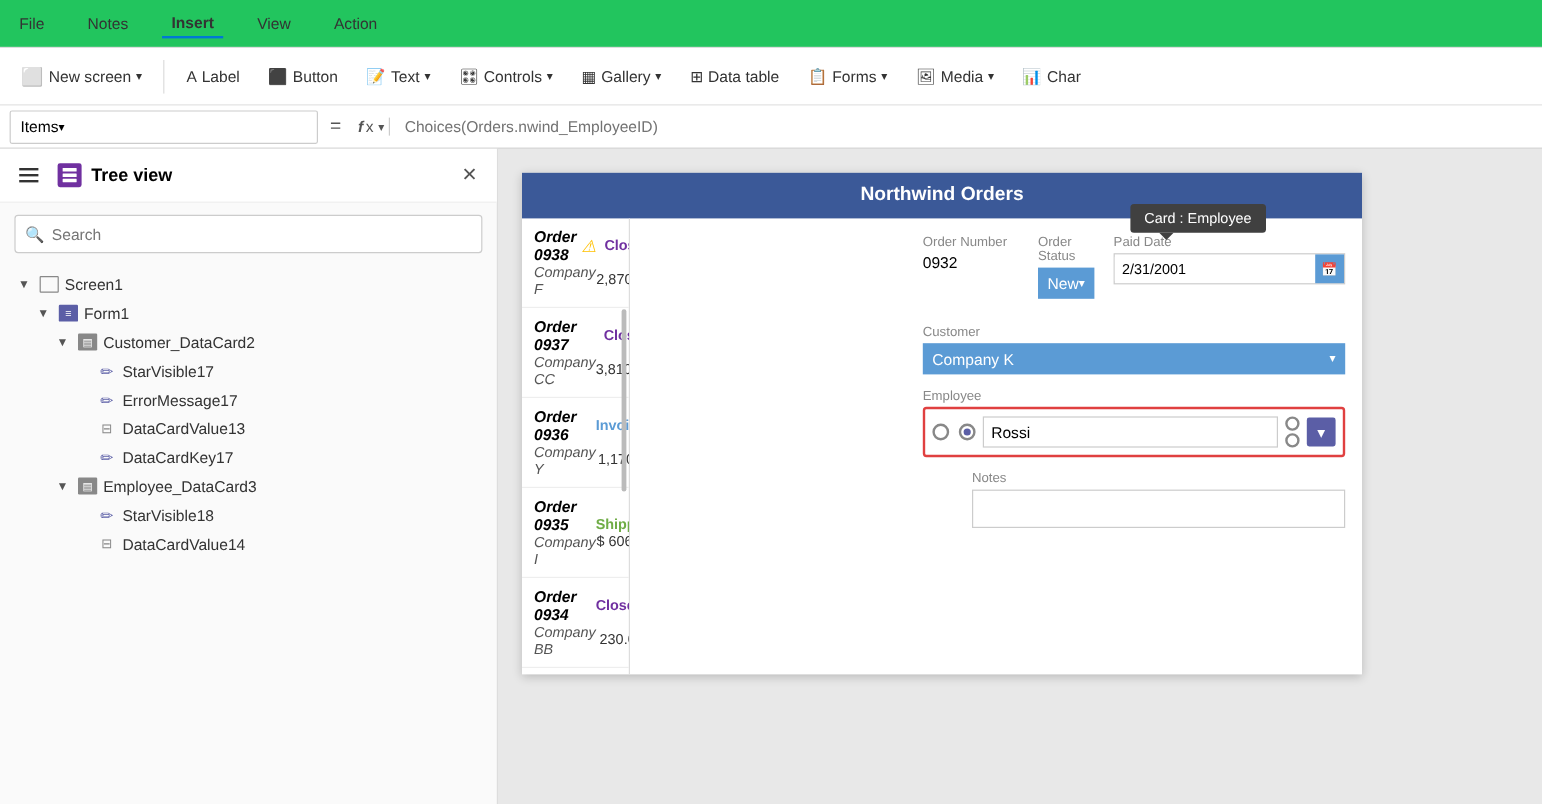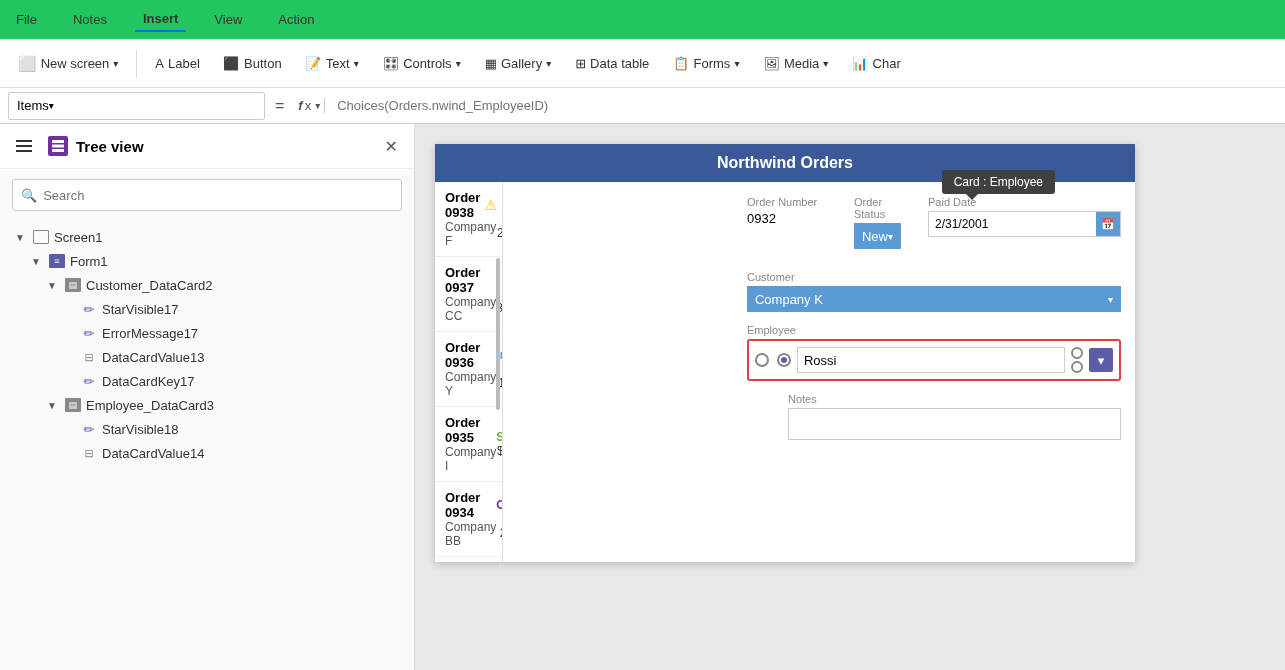--- a/index.html
+++ b/index.html
@@ -56,21 +56,21 @@
     
     .canvas { flex: 1; background: #e8e8e8; overflow: hidden; position: relative; display: flex; align-items: flex-start; justify-content: flex-start; padding: 20px; }
 
     
     .app-preview { width: 700px; background: white; box-shadow: 0 2px 8px rgba(0,0,0,0.2); }
     .app-header { background: #3b5998; color: white; text-align: center; padding: 10px; font-size: 16px; font-weight: bold; }
 
     
     .order-list { width: 230px; border-right: 1px solid #ddd; float: left; height: 380px; overflow-y: auto; }
     .order-item { display: flex; align-items: center; padding: 8px 10px; border-bottom: 1px solid #eee; cursor: pointer; }
-    .order-info { flex: 1; }
+    .order-info { flex: 1; font-style: italic; }
     .order-number { font-weight: 600; font-size: 13px; }
     .order-company { font-size: 12px; color: #555; }
     .order-status { font-size: 12px; font-weight: 600; }
     .order-status.closed { color: #7030a0; }
     .order-status.invoiced { color: #5b9bd5; }
     .order-status.shipped { color: #70ad47; }
     .order-amount { font-size: 12px; color: #333; text-align: right; }
 
     
     .detail-panel { margin-left: 230px; padding: 14px; min-height: 380px; position: relative; }
@@ -352,21 +352,21 @@
           <div style="position:absolute; right:2px; top:20%; width:4px; height:40%; background:#bbb; border-radius:2px;"></div>
         </div>
 
         <div class="detail-panel">
 
           <div style="position:absolute; top:-12px; right:80px; background:#404040; color:white; padding:5px 12px; font-size:12px; border-radius:3px; z-index:20; white-space:nowrap;">
             <span>Card : Employee</span>
             <div style="position:absolute; bottom:-6px; left:24px; width:0; height:0; border-left:6px solid transparent; border-right:6px solid transparent; border-top:6px solid #404040;"></div>
           </div>
 
-          <div style="display:flex; gap:27px; margin-bottom:10px;">
+          <div style="display:flex; gap:16px; margin-bottom:10px;">
             <div class="field-row" style="min-width:80px;">
               <div class="field-label">Order Number</div>
               <div class="field-value">0932</div>
             </div>
             <div class="field-row" style="flex:1;">
               <div class="field-label">Order Status</div>
               <div class="blue-select">
                 <span>New</span>
                 <span style="font-size:10px;">▾</span>
               </div>

